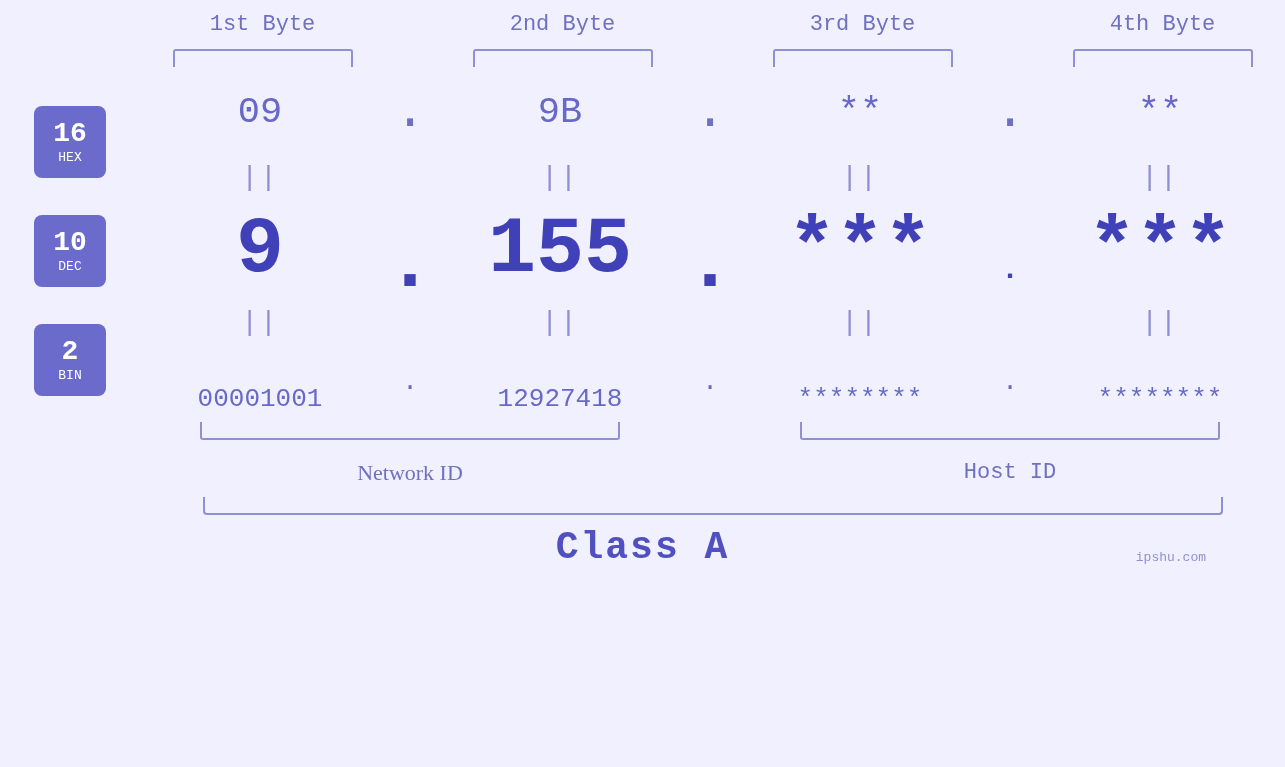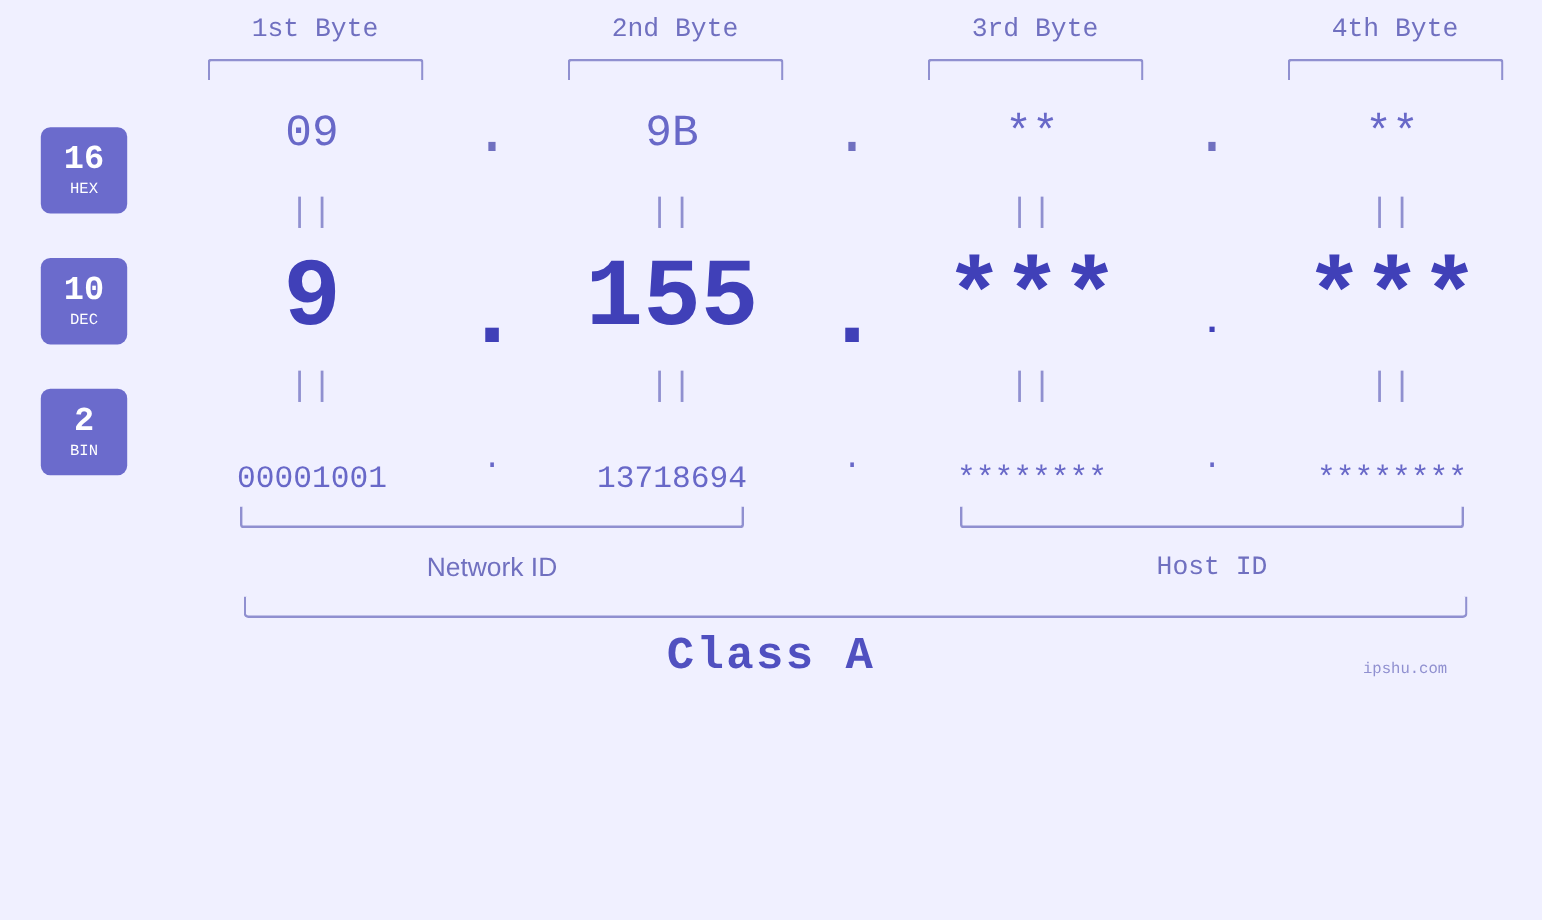--- a/index.html
+++ b/index.html
@@ -277,21 +277,21 @@
       </div>
 
       <div style="display:flex; align-items:center; height:80px;">
         <div style="width:240px; display:flex; justify-content:center;">
           <span class="bin-value">00001001</span>
         </div>
         <div style="width:60px; display:flex; justify-content:center;">
           <span class="bin-dot">.</span>
         </div>
         <div style="width:240px; display:flex; justify-content:center;">
-          <span class="bin-value">13718694</span>
+          <span class="bin-value">12927418</span>
         </div>
         <div style="width:60px; display:flex; justify-content:center;">
           <span class="bin-dot">.</span>
         </div>
         <div style="width:240px; display:flex; justify-content:center;">
           <span class="bin-value">********</span>
         </div>
         <div style="width:60px; display:flex; justify-content:center;">
           <span class="bin-dot">.</span>
         </div>
@@ -308,21 +308,21 @@
 
         <div style="width:60px;"></div>
 
         <div style="width:540px; display:flex; justify-content:center;">
           <div style="width:420px; height:18px; border:2px solid #9090d0; border-top:none; border-radius:0 0 3px 3px;"></div>
         </div>
       </div>
 
       <div style="display:flex; align-items:center; height:45px;">
         <div style="width:540px; display:flex; justify-content:center;">
-          <span style="color:#7070c0; font-size:22px; font-family:Liberation Sans, sans-serif;">Network ID</span>
+          <span style="color:#7070c0; font-size:22px; font-family:Liberation Serif, serif;">Network ID</span>
         </div>
         <div style="width:60px;"></div>
         <div style="width:540px; display:flex; justify-content:center;">
           <span style="color:#7070c0; font-size:22px; font-family:'Courier New',monospace;">Host ID</span>
         </div>
       </div>
 
     </div>
   </div>
 

